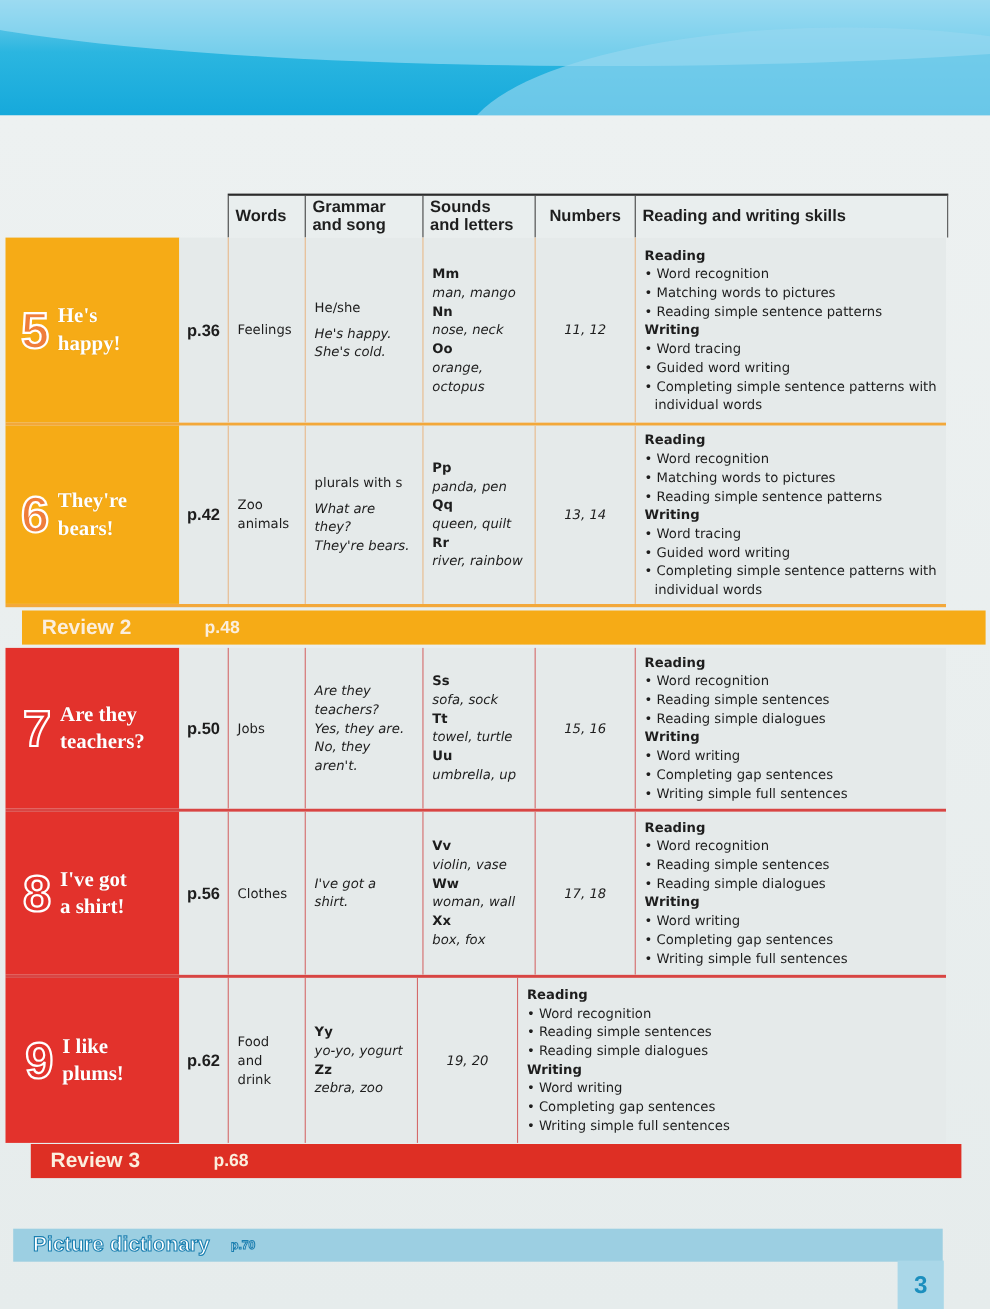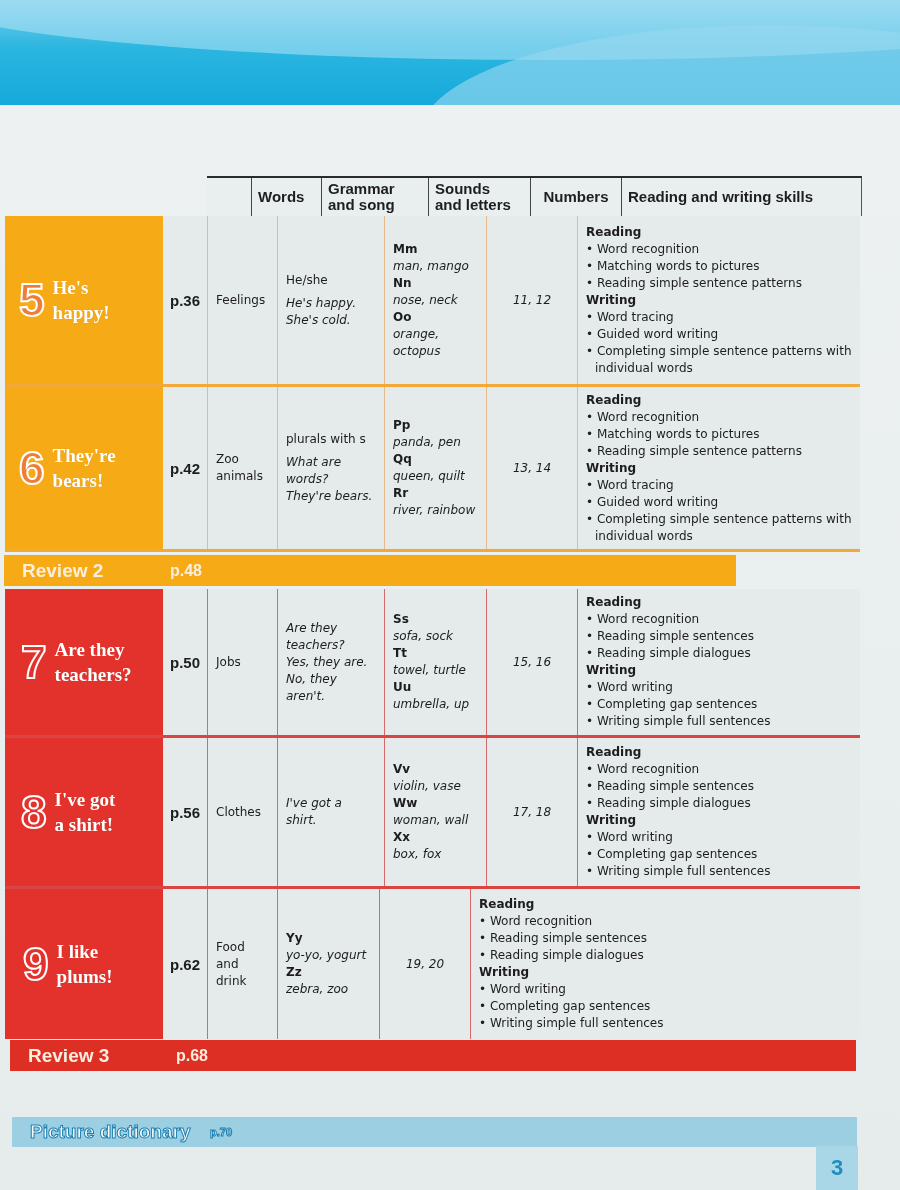--- a/index.html
+++ b/index.html
@@ -34,21 +34,21 @@
     position: absolute; left: 207px; top: 176px; width: 655px; height: 40px;
     border-top: 2px solid #2b2b2b; border-right: 1px solid #555;
     display: flex; background: #e9eeee;
   }
   .thead .th {
     border-left: 1px solid #444; height: 100%;
     display: flex; align-items: center; padding: 0 6px;
     font-family: "Liberation Sans", sans-serif; font-size: 15px; font-weight: bold; color: #1e1e1e;
     line-height: 16px;
   }
-  .c-words { width: 70px; margin-left: 44px; }
+  .c-words { width: 70px; }
   .c-gram { width: 107px; }
   .c-sound { width: 102px; }
   .c-num { width: 91px; justify-content: center; }
   .c-skill { flex: 1; }
 
   
   .unit {
     position: absolute; left: 5px; width: 855px; display: flex;
   }
   .unit .title-block {
@@ -85,21 +85,21 @@
   .orange .title-block { background: #f6ab16; }
   .orange .num-glyph { color: #ef7d3a; }
   .orange .cell { border-color: #e8b98a; }
   .orange { border-bottom: 3px solid #f3a83a; }
   .red .title-block { background: #e3322c; }
   .red .num-glyph { color: #e3322c; }
   .red .cell { border-color: #d46a6a; }
   .red { border-bottom: 3px solid #d84543; }
 
   .review {
-    position: absolute; left: 4px; width: 732px; height: 31px;
+    position: absolute; left: 20px; width: 876px; height: 31px;
     display: flex; align-items: center; padding-left: 18px;
     font-family: "Liberation Sans", sans-serif; font-weight: bold; color: #fbeedd;
   }
   .review .rlabel { font-size: 19px; width: 148px; }
   .review .rpage { font-size: 16px; }
   .review.orange-bar { background: #f6ab16; }
   .review.red-bar { background: #de2f24; }
   .picdict {
     position: absolute; left: 12px; top: 1117px; width: 845px; height: 30px;
     background: #9ccfe2; display: flex; align-items: center; padding-left: 18px;
@@ -186,21 +186,21 @@
     <div class="title-text">
       <div>They're</div>
         <div>bears!</div>
     </div>
   </div>
   <div class="cells">
     <div class="cell page-ref">p.42</div>
     <div class="cell words">Zoo animals</div>
     <div class="cell gram">
       <div class="plain">plurals with s</div>
-      <div>What are words?</div>
+      <div>What are they?</div>
       <div>They're bears.</div>
     </div>
     <div class="cell sound">
       <div class="letter">Pp</div>
         <div class="ex">panda, pen</div>
       <div class="letter">Qq</div>
         <div class="ex">queen, quilt</div>
       <div class="letter">Rr</div>
         <div class="ex">river, rainbow</div>
     </div>
@@ -323,21 +323,21 @@
       <div class="li">• Reading simple sentences</div>
       <div class="li">• Reading simple dialogues</div>
       <div class="sh">Writing</div>
       <div class="li">• Word writing</div>
       <div class="li">• Completing gap sentences</div>
       <div class="li">• Writing simple full sentences</div>
     </div>
   </div>
 </div>
 
-<div class="review red-bar" style="top:1040px; left:10px; width:846px;">
+<div class="review red-bar" style="top:1040px; left:28px; width:846px;">
   <span class="rlabel">Review 3</span>
   <span class="rpage">p.68</span>
 </div>
 
 <div class="picdict">
   <span class="plabel">Picture dictionary</span>
   <span class="ppage">p.70</span>
 </div>
 
 <div class="pageno">3</div>

